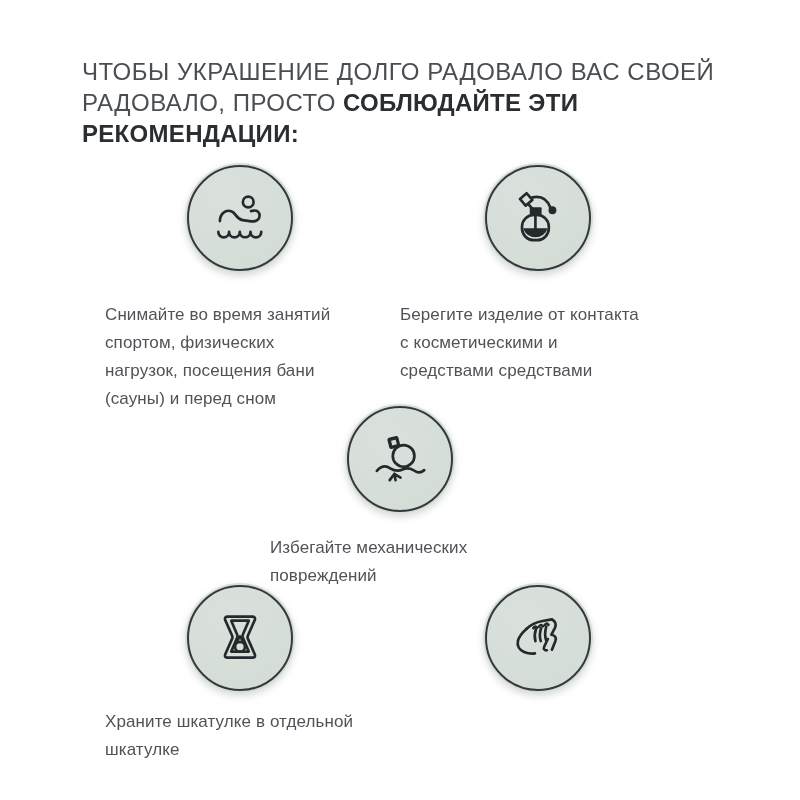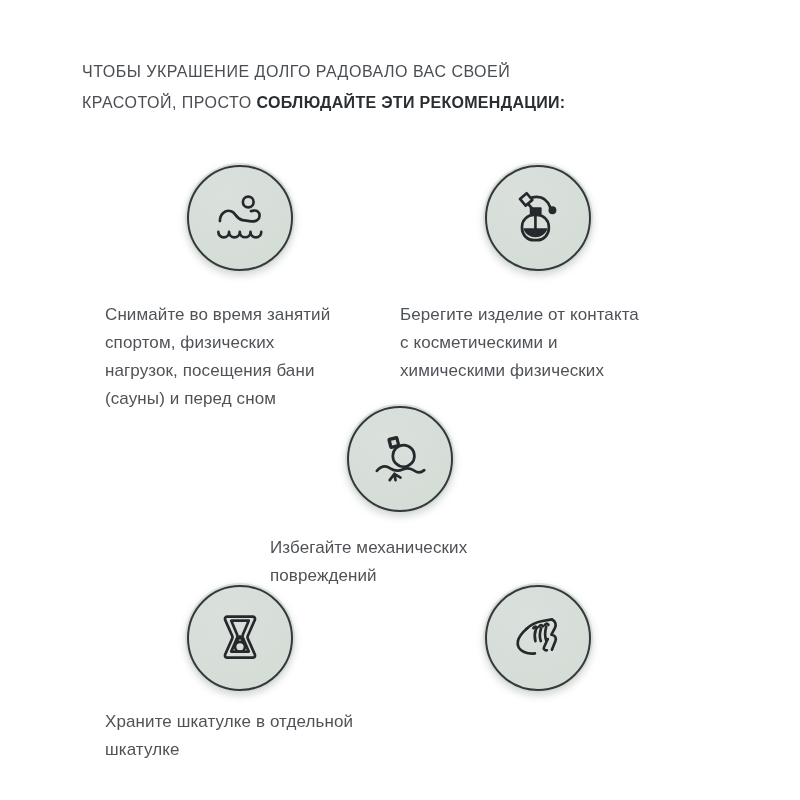--- a/index.html
+++ b/index.html
@@ -4,21 +4,21 @@
 <style>
   html,body { margin:0; padding:0; background:#ffffff; }
   .canvas {
     position:relative; width:800px; height:800px; background:#ffffff;
     font-family:"Liberation Sans", sans-serif; overflow:hidden;
   }
 
   
   .header {
     position:absolute; left:82px; top:56px; width:680px;
-    font-size:16px; line-height:31px; letter-spacing:0.5px;
+    font-size:24px; line-height:31px; letter-spacing:0.5px;
     color:#4a4e52; font-weight:normal;
   }
   .header .bold { font-weight:bold; color:#2b2e31; letter-spacing:0.3px; }
 
   
   .icon-circle {
     position:absolute; width:110px; height:110px; border-radius:50%;
     background:radial-gradient(circle at 38% 30%, #dae1dc, #d3dbd5);
     box-shadow:0 3px 7px rgba(110,120,114,0.28);
     display:flex; align-items:center; justify-content:center;
@@ -50,21 +50,21 @@
   #t4 { left:105px; top:688px; width:320px; }
   #t5 { left:430px; top:688px; width:300px; }
 </style>
 </head>
 <body>
 
 <div class="canvas">
 
   <div class="header">
     <div>ЧТОБЫ УКРАШЕНИЕ ДОЛГО РАДОВАЛО ВАС СВОЕЙ</div>
-    <div><span>КРАСОТОЙ, ПРОСТО </span><span class="bold">СОБЛЮДАЙТЕ ЭТИ РЕКОМЕНДАЦИИ:</span></div>
+    <div><span>РАДОВАЛО, ПРОСТО </span><span class="bold">СОБЛЮДАЙТЕ ЭТИ РЕКОМЕНДАЦИИ:</span></div>
   </div>
 
   <div class="icon-circle" id="c1">
     <svg viewBox="0 0 64 64" aria-hidden="true">
       <circle class="icon-stroke" cx="40" cy="16.5" r="5.2"></circle>
       <path class="icon-stroke" d="M12.5 35 c0 -7 5.5 -11.5 11 -9.5 c5 1.8 4.5 7.5 11 8.5 l8.5 1.2 c4.5 0.6 8 -1.8 8 -5.5 c0 -3.5 -2.8 -5.4 -5.8 -4.9 l-2.6 0.5"></path>
       <path class="icon-stroke" d="M11 45.5 a5.2 5.2 0 0 0 10.4 0 a5.2 5.2 0 0 0 10.4 0 a5.2 5.2 0 0 0 10.4 0 a5.2 5.2 0 0 0 10.4 0"></path>
     </svg>
   </div>
   <div class="item-text" id="t1">Снимайте во время занятий
@@ -79,21 +79,21 @@
       <line class="icon-stroke" x1="29.5" y1="29.5" x2="29.5" y2="42"></line>
       <rect class="icon-fill" x="24" y="21.5" width="11.5" height="7.5" rx="1"></rect>
       <path class="icon-stroke" d="M14.5 13.5 l6.5 -5.5 5.5 6.5 -6.5 5.5 z"></path>
       <path class="icon-stroke" d="M23 19 l3 3.5"></path>
       <path class="icon-stroke" d="M26.5 12 q13 -2.5 17.5 10"></path>
       <circle class="icon-fill" cx="46" cy="24.5" r="3.8"></circle>
     </svg>
   </div>
   <div class="item-text" id="t2">Берегите изделие от контакта
 с косметическими и
-химическими физических</div>
+средствами средствами</div>
 
   <div class="icon-circle" id="c3">
     <svg viewBox="0 0 64 64" aria-hidden="true">
       <circle class="icon-stroke" cx="35.5" cy="29" r="10.5"></circle>
       <g transform="rotate(-14 26 16)">
         <rect class="icon-fill" x="20.5" y="10.5" width="11" height="11" rx="2"></rect>
         <rect class="icon-bgfill" x="23.8" y="13.8" width="4.6" height="4.6"></rect>
       </g>
       <path class="icon-stroke" d="M9.5 43.5 c4 -4.5 8.5 -5.5 13 -2.5 c4 2.6 8 3 12 1.2 c4 -1.8 8 -1.4 11.5 1.2 c3 2.2 6.5 2 9.5 -0.6"></path>
       <path class="icon-stroke" d="M26.5 46.5 l-4.5 6 M26.5 46.5 l1.2 6 M26.5 46.5 l6 3.5"></path>

